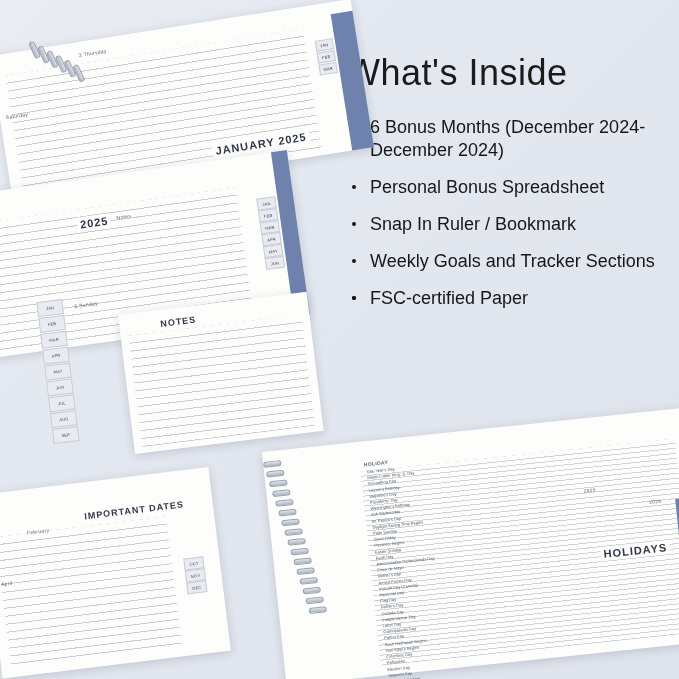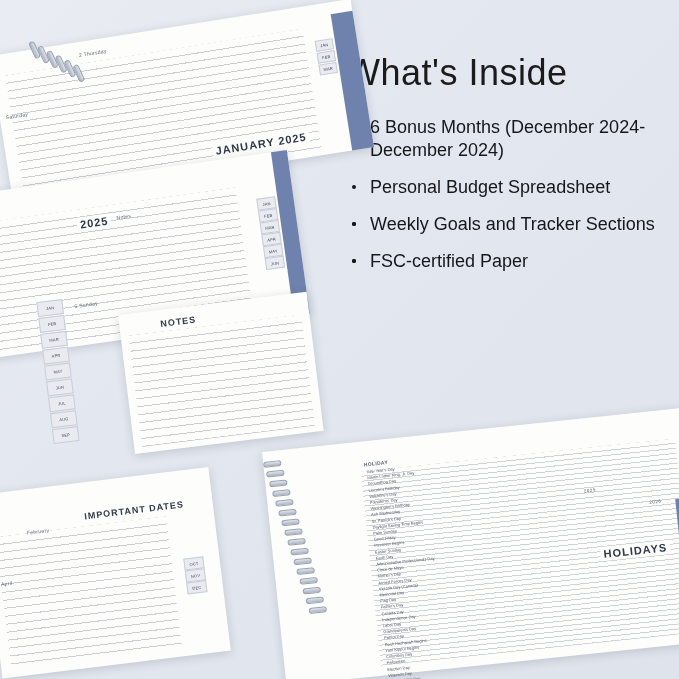--- a/index.html
+++ b/index.html
@@ -223,24 +223,25 @@
 
   <div class="copy-panel">
     <h1 class="headline">What's  Inside</h1>
     <ul class="bullets">
       <li>
         <span class="dot"></span>
         <span>6 Bonus Months (December 2024- December 2024)</span>
       </li>
       <li>
         <span class="dot"></span>
-        <span>Personal Budget Spreadsheet</span>
-      </li>
-      <li>
-        <span class="dot"></span>
+        <span>Personal Bonus Spreadsheet</span>
+      </li>
+      <li>
+        <span class="dot"></span>
+        <span>Snap In Ruler / Bookmark</span>
       </li>
       <li>
         <span class="dot"></span>
         <span>Weekly Goals and Tracker Sections</span>
       </li>
       <li>
         <span class="dot"></span>
       </li>
       <li>
         <span class="dot"></span>

